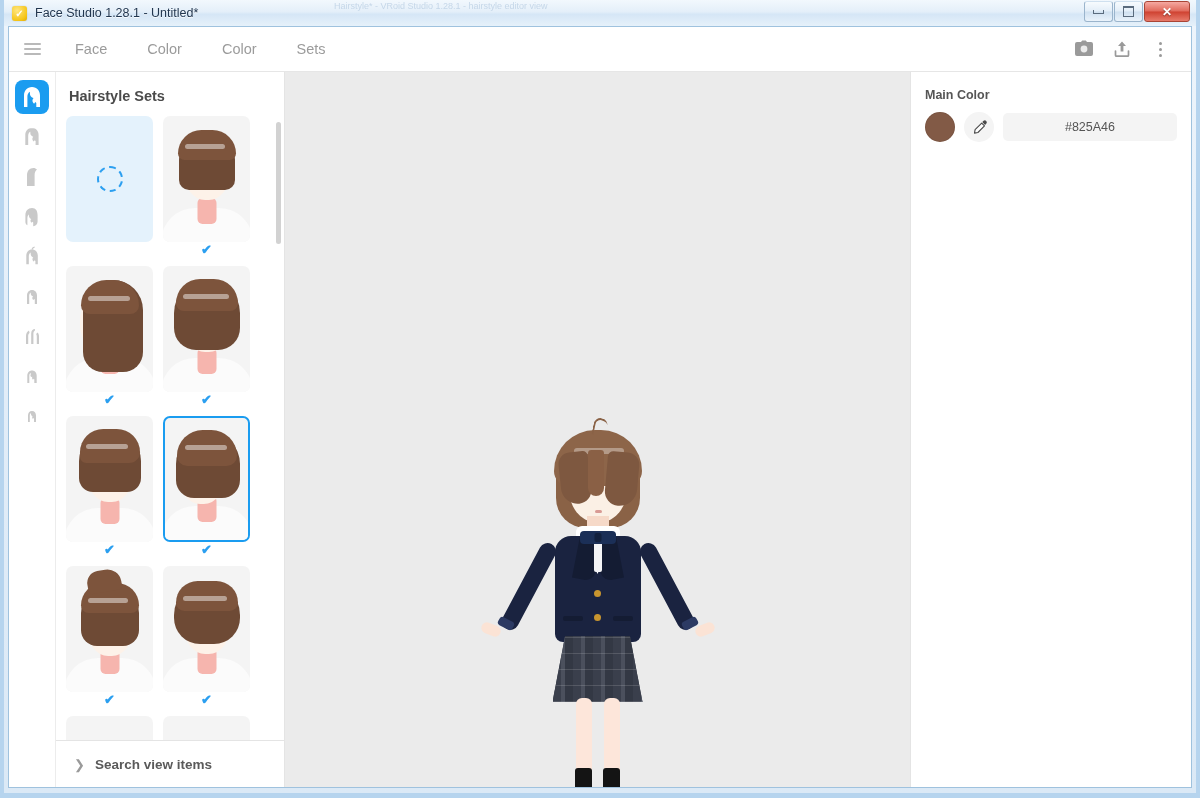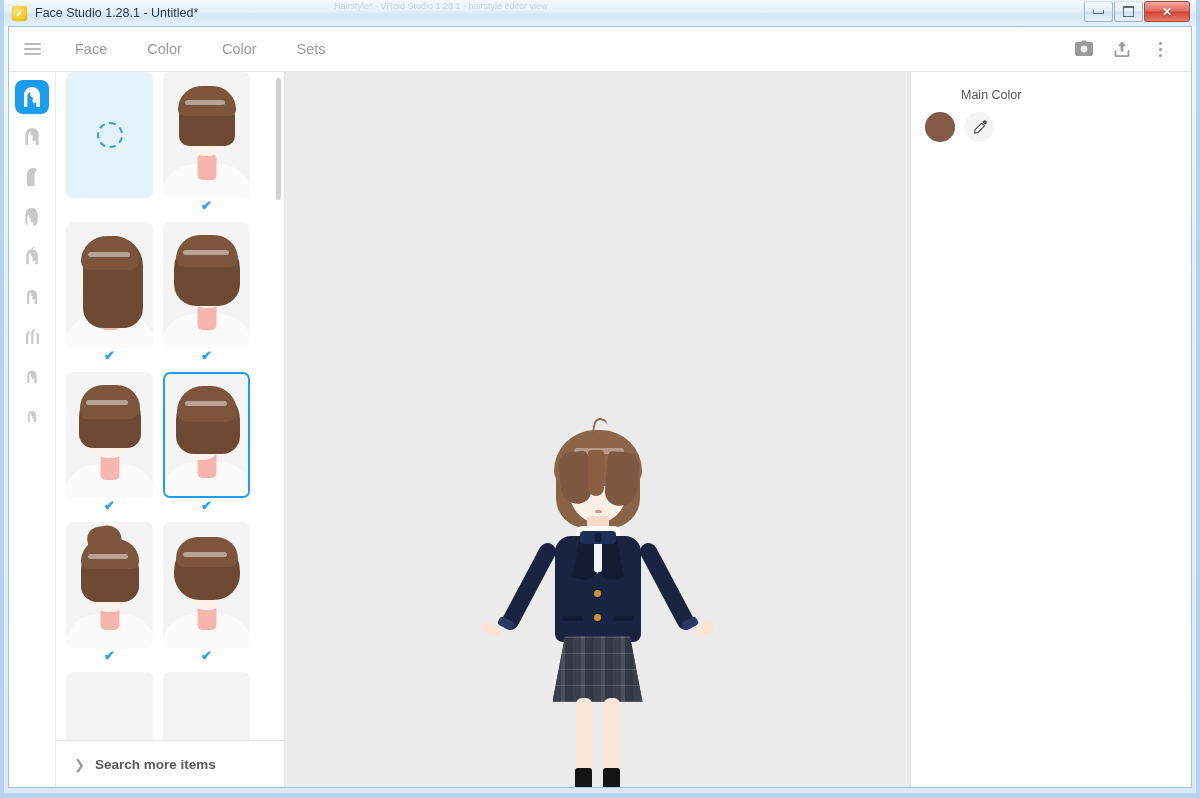--- a/index.html
+++ b/index.html
@@ -187,21 +187,21 @@
   .footer-label { font-size: 13.5px; font-weight: bold; color: #5a5a5a; }
 
   
   .viewport {
     flex: 1; background: #ebebeb; position: relative; overflow: hidden;
     border-right: 1px solid #e4e4e4;
   }
 
   
   .right-panel { width: 280px; flex: 0 0 280px; background: #fff; padding: 16px 14px 0 14px; box-sizing: border-box; }
-  .panel-label { font-size: 12.5px; font-weight: normal; color: #555; margin-bottom: 10px; margin-left: 36px; }
+  .panel-label { font-size: 12.5px; font-weight: bold; color: #555; margin-bottom: 10px; }
   .color-row { display: flex; align-items: center; gap: 9px; }
   .swatch { width: 30px; height: 30px; border-radius: 50%; box-shadow: inset 0 0 0 1px rgba(0,0,0,.06); cursor: pointer; }
   .picker-btn {
     width: 30px; height: 30px; border-radius: 50%; background: #f4f4f4;
     display: flex; align-items: center; justify-content: center; cursor: pointer;
   }
   .hexfield {
     flex: 1; height: 28px; background: #f4f4f4; border-radius: 5px;
     display: flex; align-items: center; justify-content: center;
     font-size: 12.5px; color: #555; cursor: text;
@@ -376,20 +376,21 @@
             </svg>
         </div>
         <div class="rail-item">
           <svg width="20" height="22" viewBox="0 0 20 22">
               <path d="M10 5C7.5 5 6 6.9 6 9.5V16h1.8v-6.4c0-1.2.4-2.1 1.2-2.6 0 0-.2 1.6.5 2.4.5.6 1.2.8 1.2.8s-.7.6-.5 1.5c.1.7.7 1.2.7 1.2l.6-.8.5.4V16H14V9.5C14 6.9 12.5 5 10 5z" fill="#c9c9c9"></path>
             </svg>
         </div>
       </div>
 
       <div class="sets-panel">
+        <div class="sets-title">Hairstyle Sets</div>
         <div class="sets-scroll">
           <div class="grid">
 
             <div class="cell">
               <div class="thumb none">
                 <div class="dashed"></div>
               </div>
               <div class="check hidden">✔</div>
             </div>
 
@@ -521,21 +522,21 @@
                 </div>
               </div>
 
             </div>
 
           </div>
           <div class="sets-scrollbar"></div>
         </div>
         <div class="sets-footer">
           <span class="chev">❯</span>
-          <span class="footer-label">Search more items</span>
+          <span class="footer-label">Search view items</span>
         </div>
       </div>
 
       <div class="viewport">
         <div class="model">
           <div class="m hair-back"></div>
           <div class="m face"></div>
           <div class="m hair-top"></div>
           <div class="m hair-sheen"></div>
           <div class="m ahoge"></div>
@@ -578,18 +579,19 @@
       <div class="right-panel">
         <div class="panel-label">Main Color</div>
         <div class="color-row">
           <div class="swatch" id="swatch" style="background: rgb(130, 90, 70);"></div>
           <div class="picker-btn">
             <svg width="17" height="17" viewBox="0 0 17 17">
               <path d="M12.6 1.8a2 2 0 012.8 2.8l-1.3 1.3-2.8-2.8 1.3-1.3z" fill="#4a4a4a"></path>
               <path d="M10.7 4.1l2.8 2.8-6.6 6.6-3.4.6.6-3.4 6.6-6.6z" fill="#ffffff" stroke="#4a4a4a" stroke-width="1.1" stroke-linejoin="round"></path>
             </svg>
           </div>
+          <div class="hexfield">#825A46</div>
         </div>
       </div>
 
     </div>
   </div>
 </div>
 
 </body></html>

